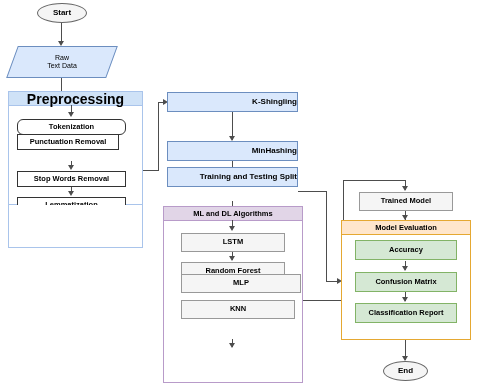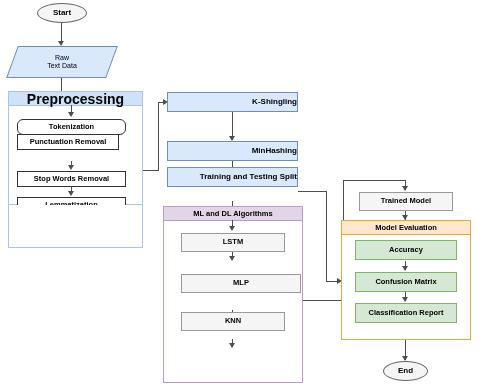--- a/index.html
+++ b/index.html
@@ -234,30 +234,33 @@
 
   <div class="edge vline" style="left:232px; top:220px; height:9px;"></div>
   <div class="arrow-down" style="left:229px; top:226px;"></div>
 
   <div class="node proc-grey" style="left:181px; top:233px; width:104px; height:19px;">
     <span>LSTM</span>
   </div>
   <div class="edge vline" style="left:232px; top:252px; height:8px;"></div>
   <div class="arrow-down" style="left:229px; top:256px;"></div>
 
+  <div class="node proc-grey" style="left:181px; top:262px; width:104px; height:19px;">
+    <span>Random Forest</span>
+  </div>
   <div class="edge vline" style="left:232px; top:281px; height:8px;"></div>
   <div class="arrow-down" style="left:229px; top:285px;"></div>
 
   <div class="node proc-grey" style="left:181px; top:274px; width:120px; height:19px;">
     <span>MLP</span>
   </div>
   <div class="edge vline" style="left:232px; top:310px; height:8px;"></div>
   <div class="arrow-down" style="left:229px; top:314px;"></div>
 
-  <div class="node proc-grey" style="left:181px; top:312px; width:104px; height:19px;">
+  <div class="node proc-grey" style="left:181px; top:300px; width:114px; height:19px;">
     <span>KNN</span>
   </div>
   <div class="edge vline" style="left:232px; top:339px; height:8px;"></div>
   <div class="arrow-down" style="left:229px; top:343px;"></div>
 
 
   <div class="edge hline" style="left:298px; top:191px; width:29px;"></div>
   <div class="edge vline" style="left:326px; top:191px; height:91px;"></div>
   <div class="edge hline" style="left:326px; top:281px; width:14px;"></div>
   <div class="arrow-right" style="left:337px; top:277.5px;"></div>

